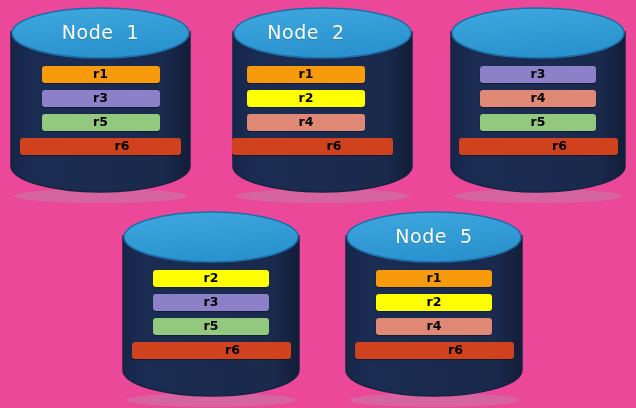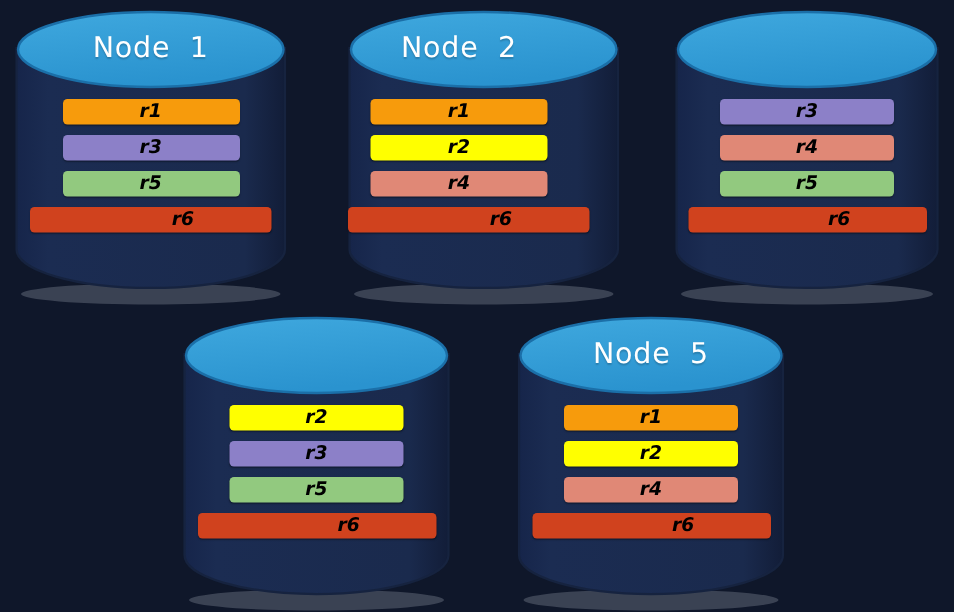--- a/index.html
+++ b/index.html
@@ -4,21 +4,21 @@
 <style>
   html, body {
     margin: 0;
     padding: 0;
     background: #ffffff;
   }
   #canvas {
     position: relative;
     width: 636px;
     height: 408px;
-    background: #0f172a;
+    background: #ec4899;
     overflow: hidden;
     font-family: "DejaVu Sans", sans-serif;
   }
   .node {
     position: absolute;
   }
   .node-svg {
     position: absolute;
     left: 0;
     top: 0;
@@ -43,21 +43,20 @@
   }
   .record {
     position: relative;
     height: 17px;
     border-radius: 3px;
     margin: 0 auto 7px auto;
     box-shadow: 0 1px 1px rgba(0,0,0,0.35);
     display: flex;
     align-items: center;
     justify-content: center;
-    font-style: italic;
   }
   .record:last-child {
     margin-bottom: 0;
     padding-left: 43px;
   }
   .record-label {
     color: #000000;
     font-size: 12.5px;
     font-weight: bold;
     font-family: "DejaVu Sans", sans-serif;

